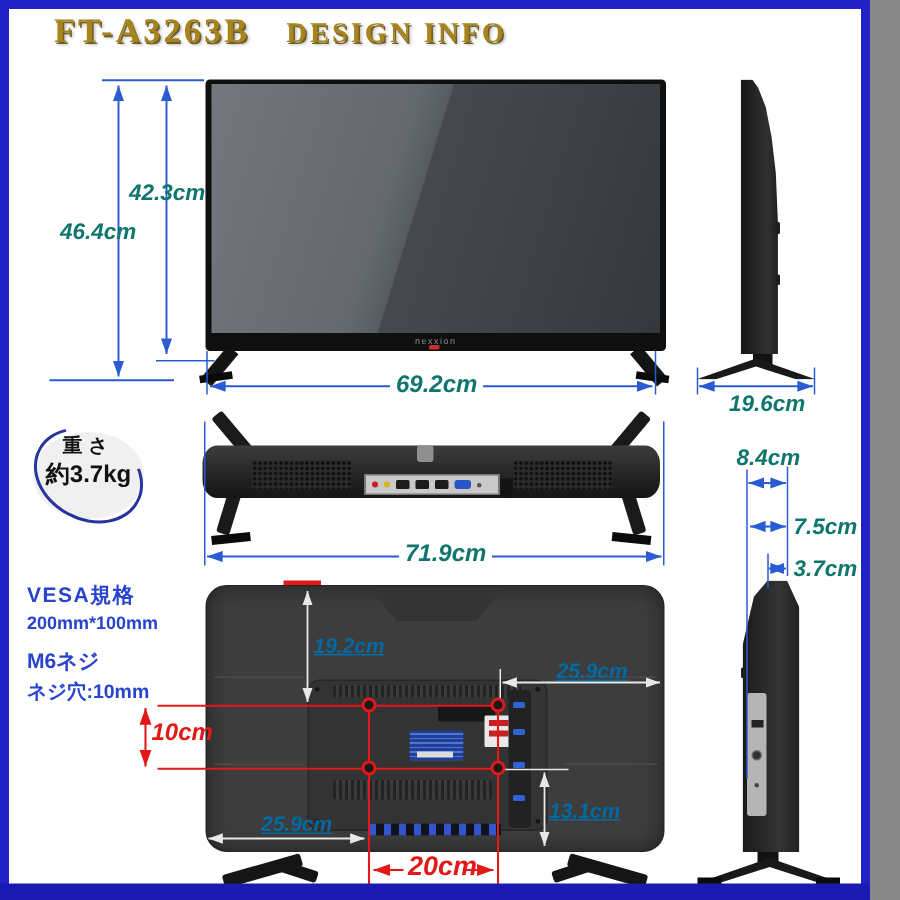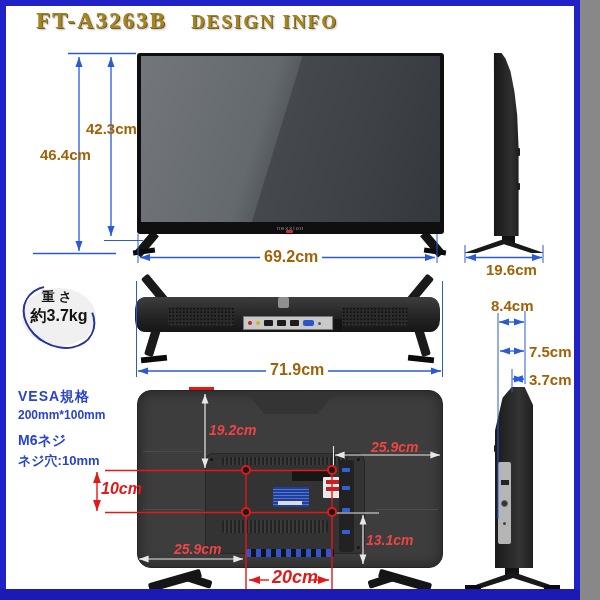--- a/index.html
+++ b/index.html
@@ -82,23 +82,23 @@
   .side2-tv{left:495px;top:387px;width:38px;height:181px;z-index:10;
     background:linear-gradient(90deg,#1a1a1a,#343434 65%,#202020);
     clip-path:polygon(44% 0,78% 0,100% 10%,100% 100%,0 100%,0 24%,20% 6%);}
   .side2-strip{left:498px;top:462px;width:13px;height:82px;background:#b5b5b5;border-radius:2px;z-index:11;}
   .s2-usb{position:absolute;left:3px;top:18px;width:8px;height:5px;background:#222;}
   .s2-jack{position:absolute;left:3px;top:38px;width:7px;height:7px;border-radius:50%;background:#333;border:1px solid #666;box-sizing:border-box;}
   .s2-hole{position:absolute;left:5px;top:60px;width:3px;height:3px;border-radius:50%;background:#444;}
 
   
   .dim{position:absolute;z-index:60;font-weight:bold;white-space:nowrap;}
-  .dim-blue{color:#a16207;font-size:15px;}
+  .dim-blue{color:#0f766e;font-size:15px;font-style:italic;}
   .dim-blue.big{font-size:16px;background:#fff;padding:0 4px;}
-  .dim-white{color:#ef4444;font-style:italic;font-size:14px;}
+  .dim-white{color:#0369a1;font-style:italic;font-size:14px;text-decoration:underline;}
   .dim-red{color:#e31818;font-style:italic;}
   .wall-info{position:absolute;left:18px;top:388px;z-index:20;color:#2743cf;font-weight:bold;}
   .wi1{font-size:15px;letter-spacing:3px;margin-bottom:2px;}
   .wi2{font-size:14px;letter-spacing:1px;margin-bottom:2px;}
   .wi3{font-size:12px;margin-bottom:10px;}
   .wi4{font-size:14px;margin-bottom:2px;}
   .wi5{font-size:13px;}
 
   svg.dims{position:absolute;left:0;top:0;width:600px;height:600px;z-index:40;pointer-events:none;}
 </style>

